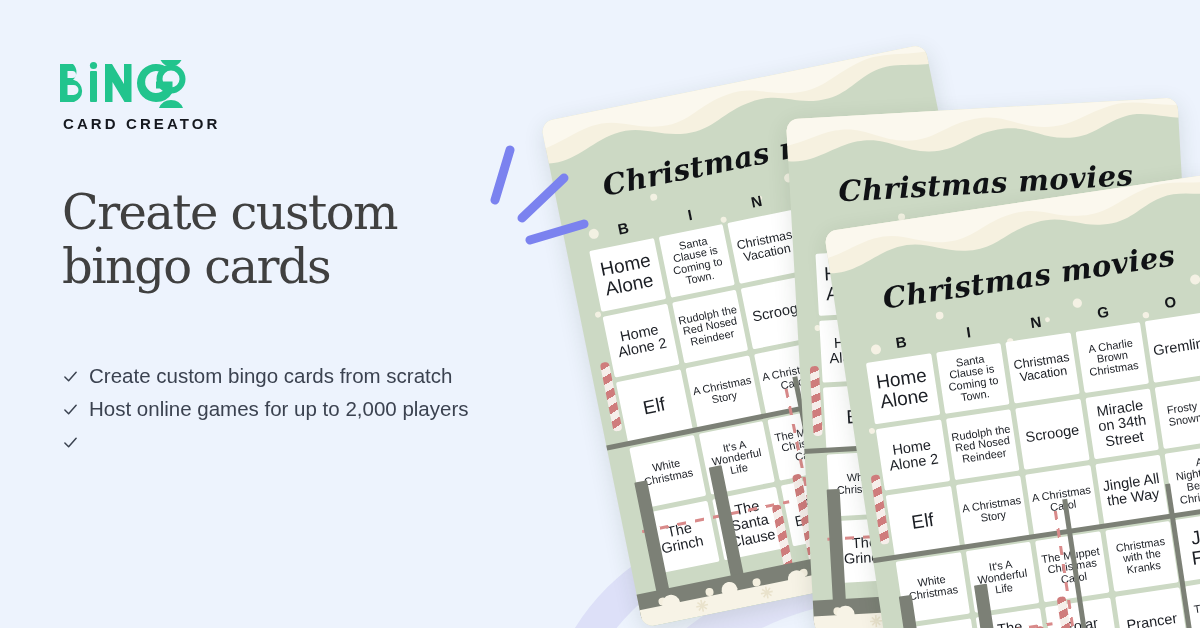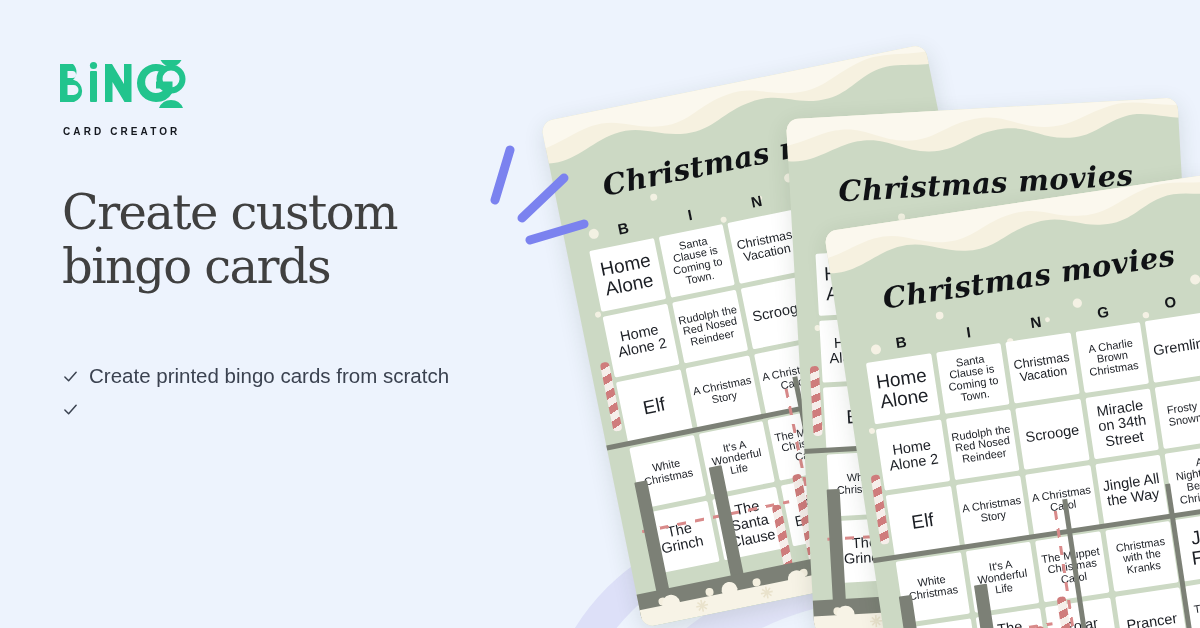--- a/index.html
+++ b/index.html
@@ -19,25 +19,25 @@
     opacity: .85;
     pointer-events: none;
   }
   .bg-arc-1 { left: 540px; top: 520px; width: 460px; height: 460px; }
   .bg-arc-2 { left: 600px; top: 556px; width: 620px; height: 470px; border-width: 40px; border-color:#dfe1f8; }
 
   
   .logo { position: absolute; left: 60px; top: 60px; }
   .logo-mark { display: block; }
   .logo-sub {
-    font-size: 10px;
+    font-size: 15px;
     font-weight: 700;
     letter-spacing: 3.1px;
     color: #15181f;
-    margin-top: 20px;
+    margin-top: 9px;
     margin-left: 3px;
   }
 
   
   .headline {
     position: absolute;
     left: 62px;
     top: 186px;
     font-family: "DejaVu Serif", "Liberation Serif", serif;
     font-weight: 400;
@@ -493,20 +493,26 @@
     <line x1="40" y1="78" x2="82" y2="38"></line>
     <line x1="48" y1="100" x2="102" y2="84"></line>
   </g>
 </svg>
 
 <div class="bullets">
     <div class="bullet">
       <svg class="check" viewBox="0 0 16 16">
         <path d="M2 8.5 L6 12.5 L14 3.5" fill="none" stroke="#3b4250" stroke-width="1.6" stroke-linecap="round" stroke-linejoin="round"></path>
       </svg>
-      <span>Create printed bingo cards from scratch</span>
+      <span>Create custom bingo cards from scratch</span>
+    </div>
+    <div class="bullet">
+      <svg class="check" viewBox="0 0 16 16">
+        <path d="M2 8.5 L6 12.5 L14 3.5" fill="none" stroke="#3b4250" stroke-width="1.6" stroke-linecap="round" stroke-linejoin="round"></path>
+      </svg>
+      <span>Host online games for up to 2,000 players</span>
     </div>
     <div class="bullet">
       <svg class="check" viewBox="0 0 16 16">
         <path d="M2 8.5 L6 12.5 L14 3.5" fill="none" stroke="#3b4250" stroke-width="1.6" stroke-linecap="round" stroke-linejoin="round"></path>
       </svg>
     </div>
   </div>
 
 </body></html>

